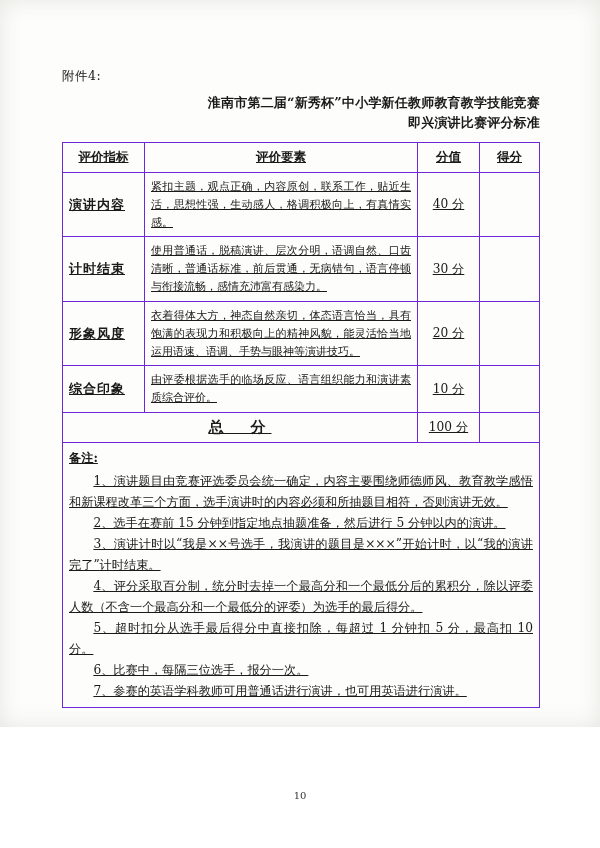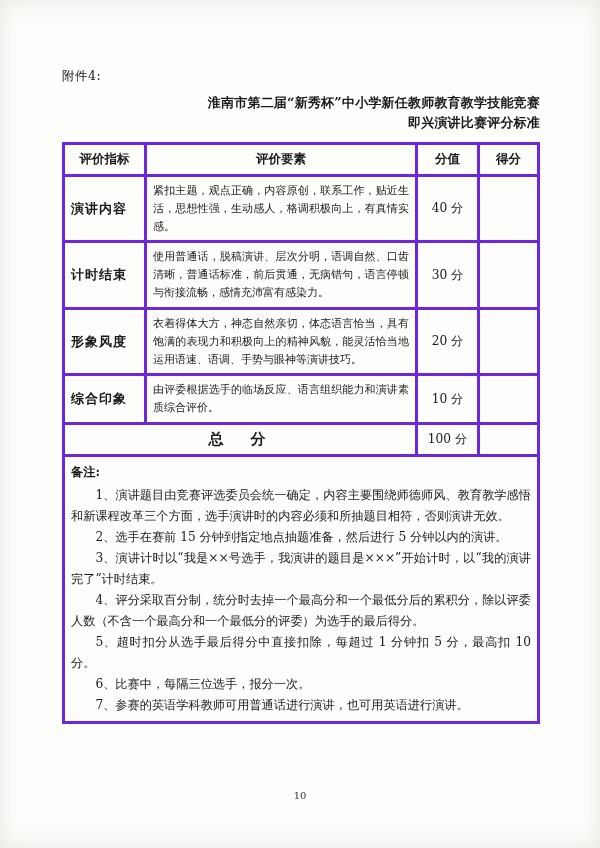--- a/index.html
+++ b/index.html
@@ -12,21 +12,21 @@
     height: 848px;
     font-family: "DejaVu Serif", "Liberation Serif", serif;
     color: #1a1a1a;
     position: relative;
     overflow: hidden;
   }
   .page {
     position: absolute;
     left: 0; top: 0;
     width: 600px;
-    height: 848px;
+    height: 727px;
     background: #fdfdfb;
   }
   
   .scan-edge {
     position: absolute;
     left: 0; top: 0; right: 0; bottom: 0;
     box-shadow: inset 0 0 22px rgba(120,120,110,0.18);
     pointer-events: none;
   }
   .content {
@@ -52,23 +52,24 @@
     display: block;
   }
   table.rubric {
     border-collapse: collapse;
     width: 100%;
     table-layout: fixed;
     font-size: 12.2px;
     margin-top: 4px;
   }
   table.rubric th, table.rubric td {
-    border: 3px solid #6d28d9;
+    border: 1px solid #6d28d9;
     padding: 5px 6px;
     vertical-align: middle;
+    text-decoration: underline;
   }
   table.rubric th {
     text-align: center;
     font-weight: bold;
     font-size: 12.5px;
     padding: 6px 4px;
   }
   td.criterion {
     text-align: left;
     font-weight: bold;

